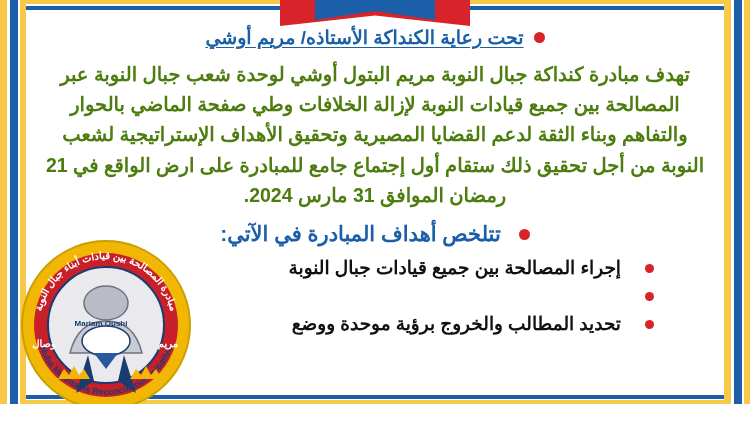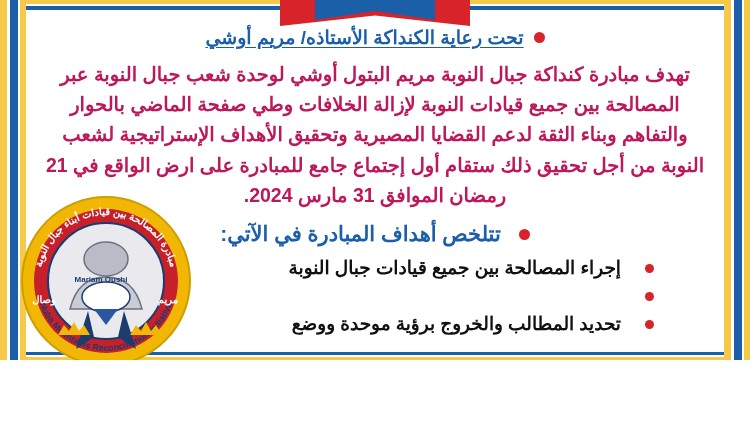--- a/index.html
+++ b/index.html
@@ -10,21 +10,21 @@
     width: 750px;
     height: 430px;
     overflow: hidden;
     font-family: "Liberation Sans", sans-serif;
     background: #ffffff;
   }
 
   .poster {
     position: relative;
     width: 750px;
-    height: 360px;
+    height: 404px;
     background: #ffffff;
     overflow: hidden;
   }
 
   
   .frame-left, .frame-right {
     position: absolute;
     top: 0;
     bottom: 0;
     width: 26px;
@@ -120,21 +120,21 @@
     font-weight: bold;
     font-size: 19px;
     text-decoration: underline;
     text-underline-offset: 3px;
     letter-spacing: 0;
     white-space: nowrap;
   }
 
   .body-text {
     margin-top: 10px;
-    color: #be185d;
+    color: #4d7c0f;
     font-weight: bold;
     font-size: 19.5px;
     line-height: 1.55;
     text-align: center;
     padding: 0 6px;
   }
 
   .subhead-row {
     display: flex;
     flex-direction: row;

